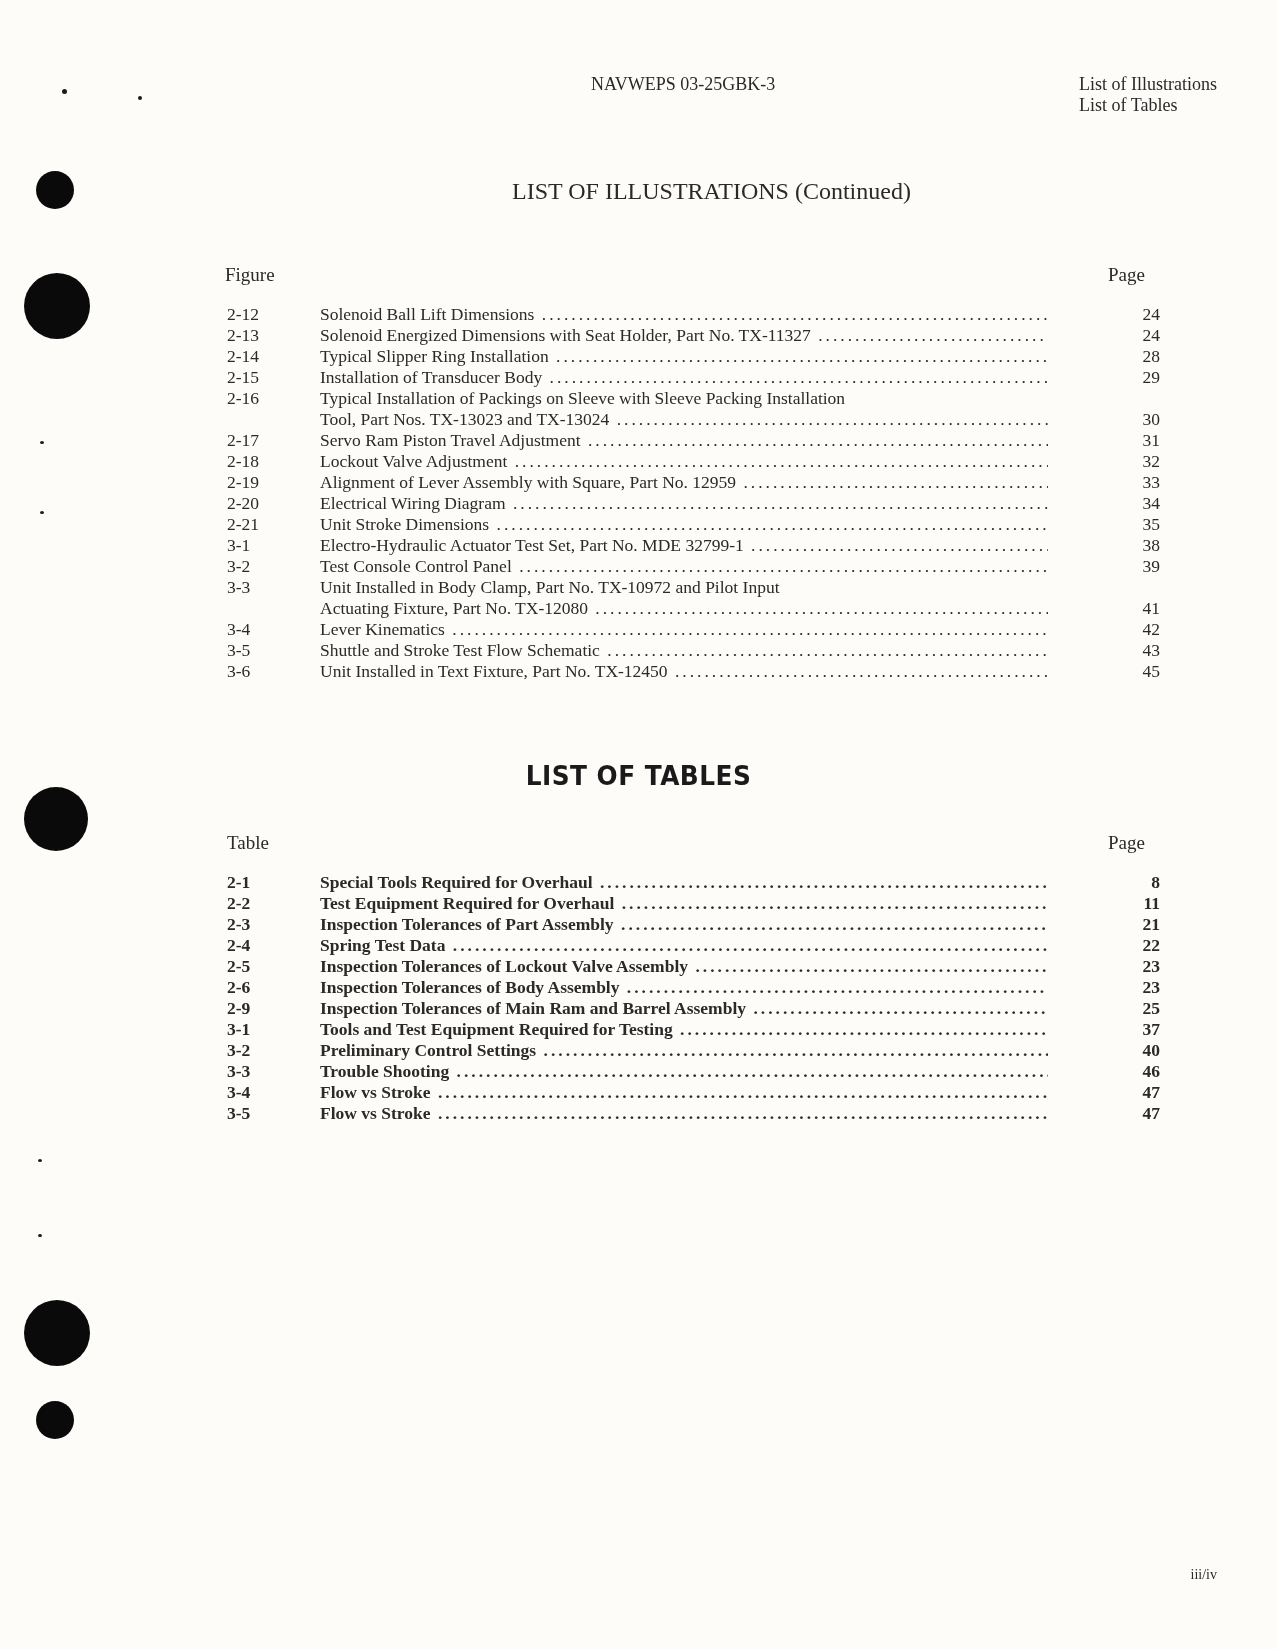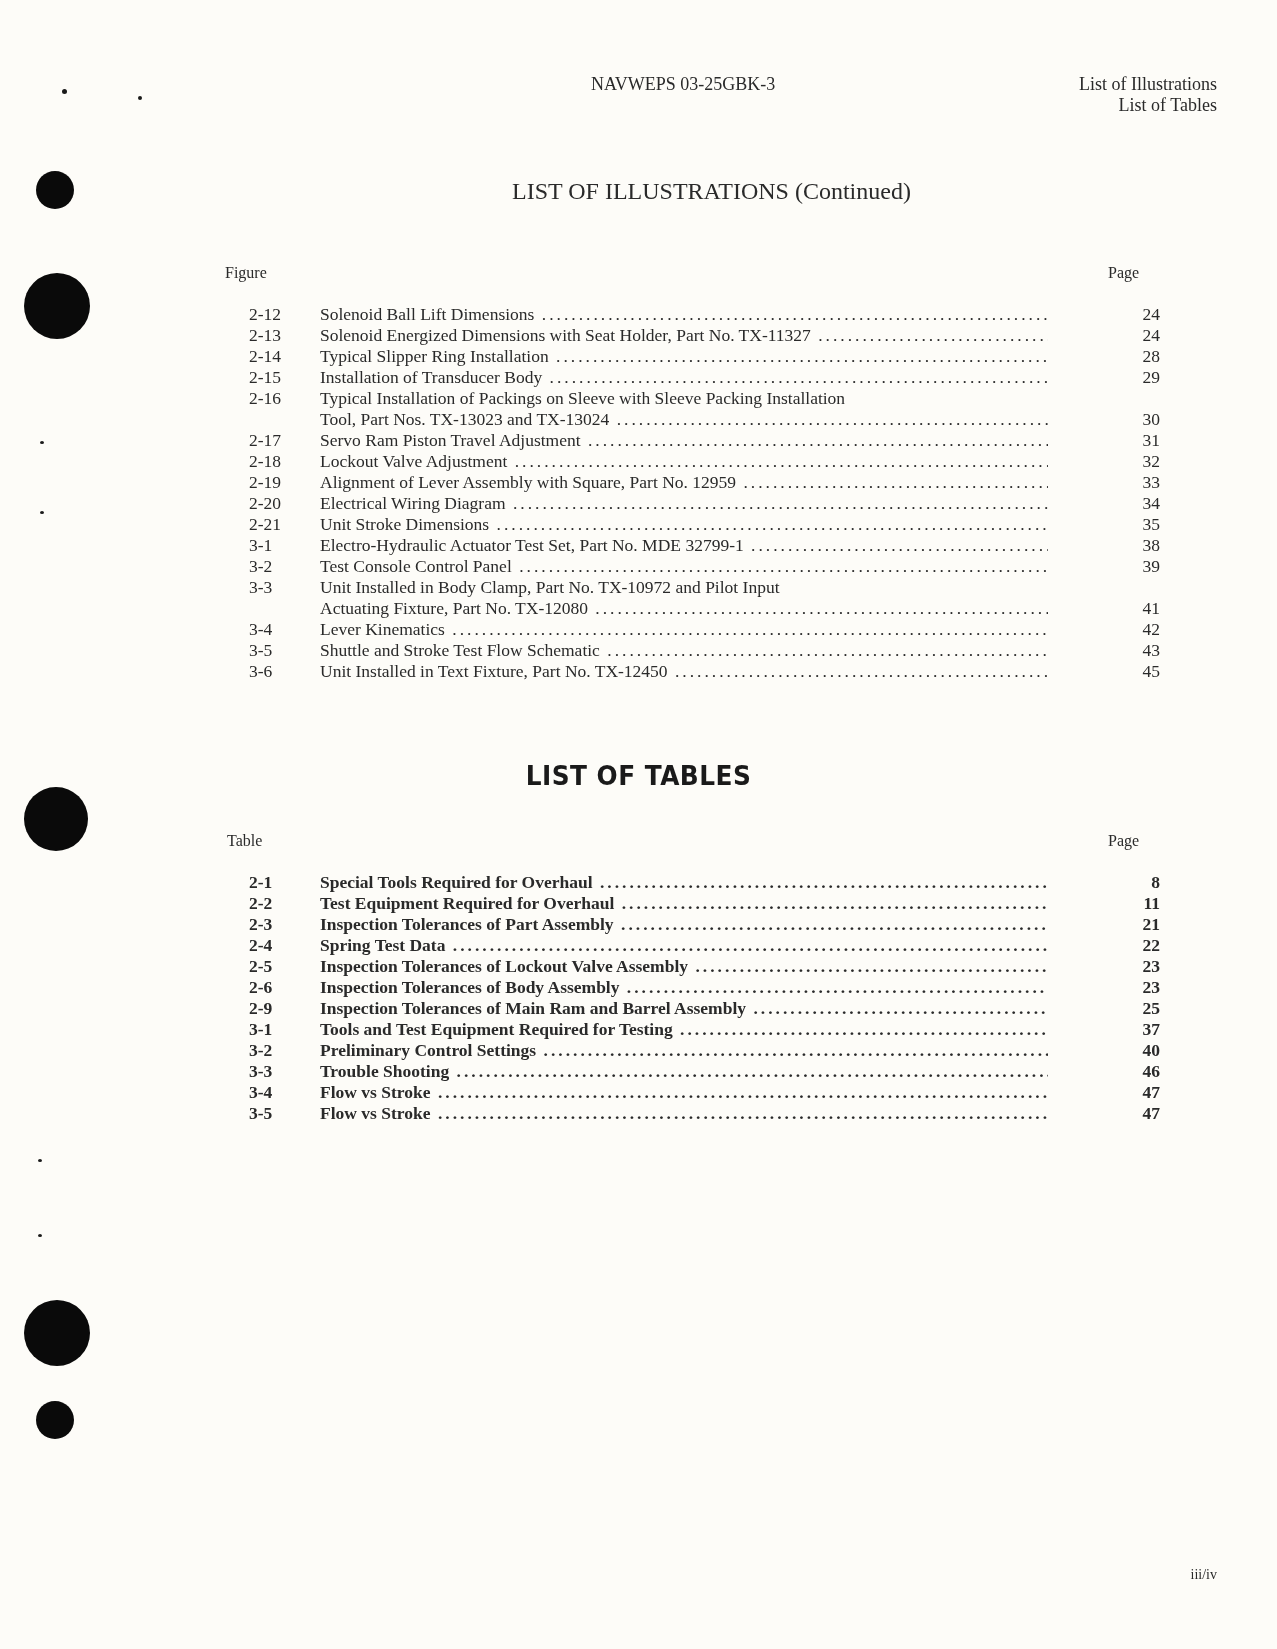--- a/index.html
+++ b/index.html
@@ -7,26 +7,26 @@
     width: 1277px; height: 1649px;
     background: #fdfcf8;
     position: relative;
     overflow: hidden;
     font-family: "Liberation Serif", "DejaVu Serif", serif;
     color: #2a2a2a;
   }
   .hole { position: absolute; background: #0a0a0a; border-radius: 50%; }
   .dot { position: absolute; background: #1a1a1a; border-radius: 50%; }
   .hdr-left { position: absolute; left: 555px; top: 74px; font-size: 18px; margin-left: 36px; }
-  .hdr-right { position: absolute; right: 60px; top: 74px; font-size: 18px; text-align: right; line-height: 21px; }
+  .hdr-right { position: absolute; right: 60px; top: 74px; font-size: 18px; line-height: 21px; }
   .continued { position: absolute; left: 512px; top: 178px; font-size: 24px; }
-  .col-head { position: absolute; font-size: 16px; }
+  .col-head { position: absolute; font-size: 19px; }
   .list { position: absolute; left: 225px; width: 930px; font-size: 17.5px; }
   .row { position: relative; height: 21px; line-height: 21px; white-space: nowrap; }
-  .num { position: absolute; left: 24px; }
+  .num { position: absolute; left: 2px; }
   .title { position: absolute; left: 95px; width: 728px; overflow: hidden; }
   .title .dots { letter-spacing: 3px; }
   .pg { position: absolute; left: 895px; width: 40px; text-align: right; }
   .tables-title {
     position: absolute; left: 0; width: 1277px; top: 760px; text-align: center;
     font-family: "DejaVu Sans", "Liberation Sans", sans-serif;
     font-weight: bold; font-size: 27px; letter-spacing: 0.5px; color: #1a1a1a;
     transform: scaleX(0.92);
   }
   .footer { position: absolute; right: 60px; top: 1567px; font-size: 14px; }

